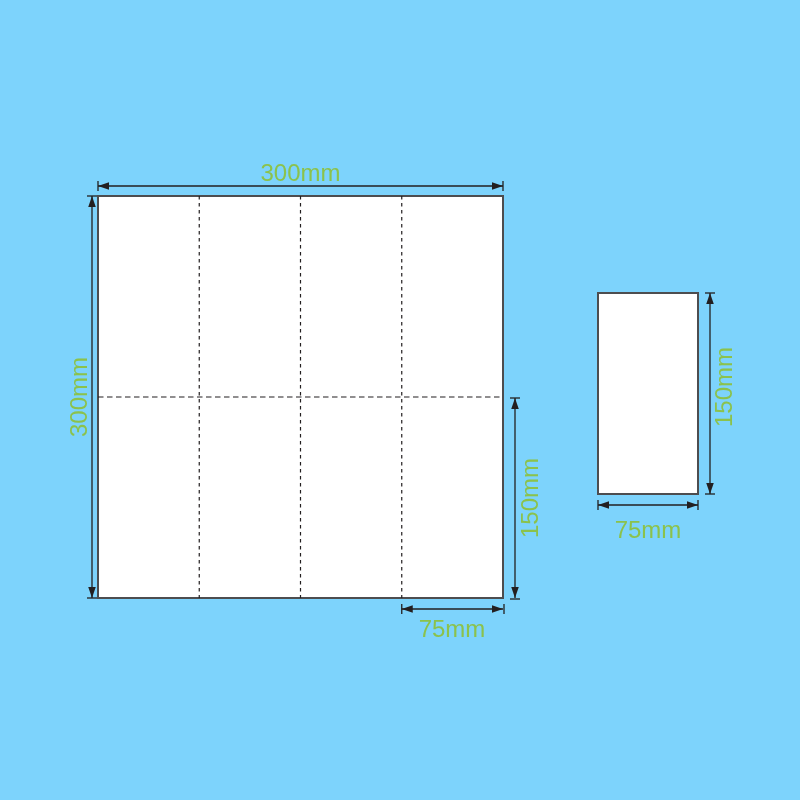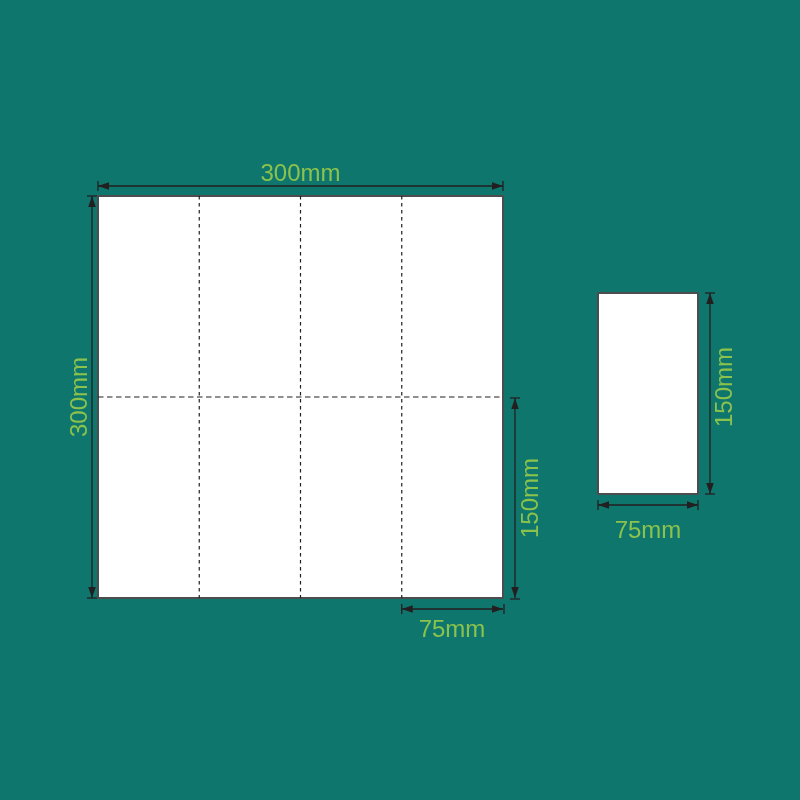--- a/index.html
+++ b/index.html
@@ -5,21 +5,21 @@
   :root{
     --accent-green:#8bc24c;
     --line-black:#231f20;
     --shape-gray:#4d4d4f;
   }
   html,body{
     margin:0;padding:0;background:#ffffff;
     width:800px;height:800px;overflow:hidden;
     font-family:"Liberation Sans", sans-serif;
   }
-  .canvas{position:relative;width:800px;height:800px;background:#0f766e;}
+  .canvas{position:relative;width:800px;height:800px;background:#7dd3fc;}
   svg{display:block;}
   .outline{fill:#ffffff;stroke:var(--shape-gray,#4d4d4f);stroke-width:2;}
   .fold{stroke:var(--line-black,#231f20);stroke-width:1.2;fill:none;}
   .fold-v{stroke-dasharray:3.5 3.5;}
   .fold-h{stroke-dasharray:5.5 3.5;}
   .dim-line{stroke:var(--line-black,#231f20);stroke-width:1.3;fill:none;}
   .tick{stroke:var(--line-black,#231f20);stroke-width:1.3;}
   .dim-text{
     fill:var(--accent-green,#8bc24c);
     font-family:"Liberation Sans", sans-serif;

